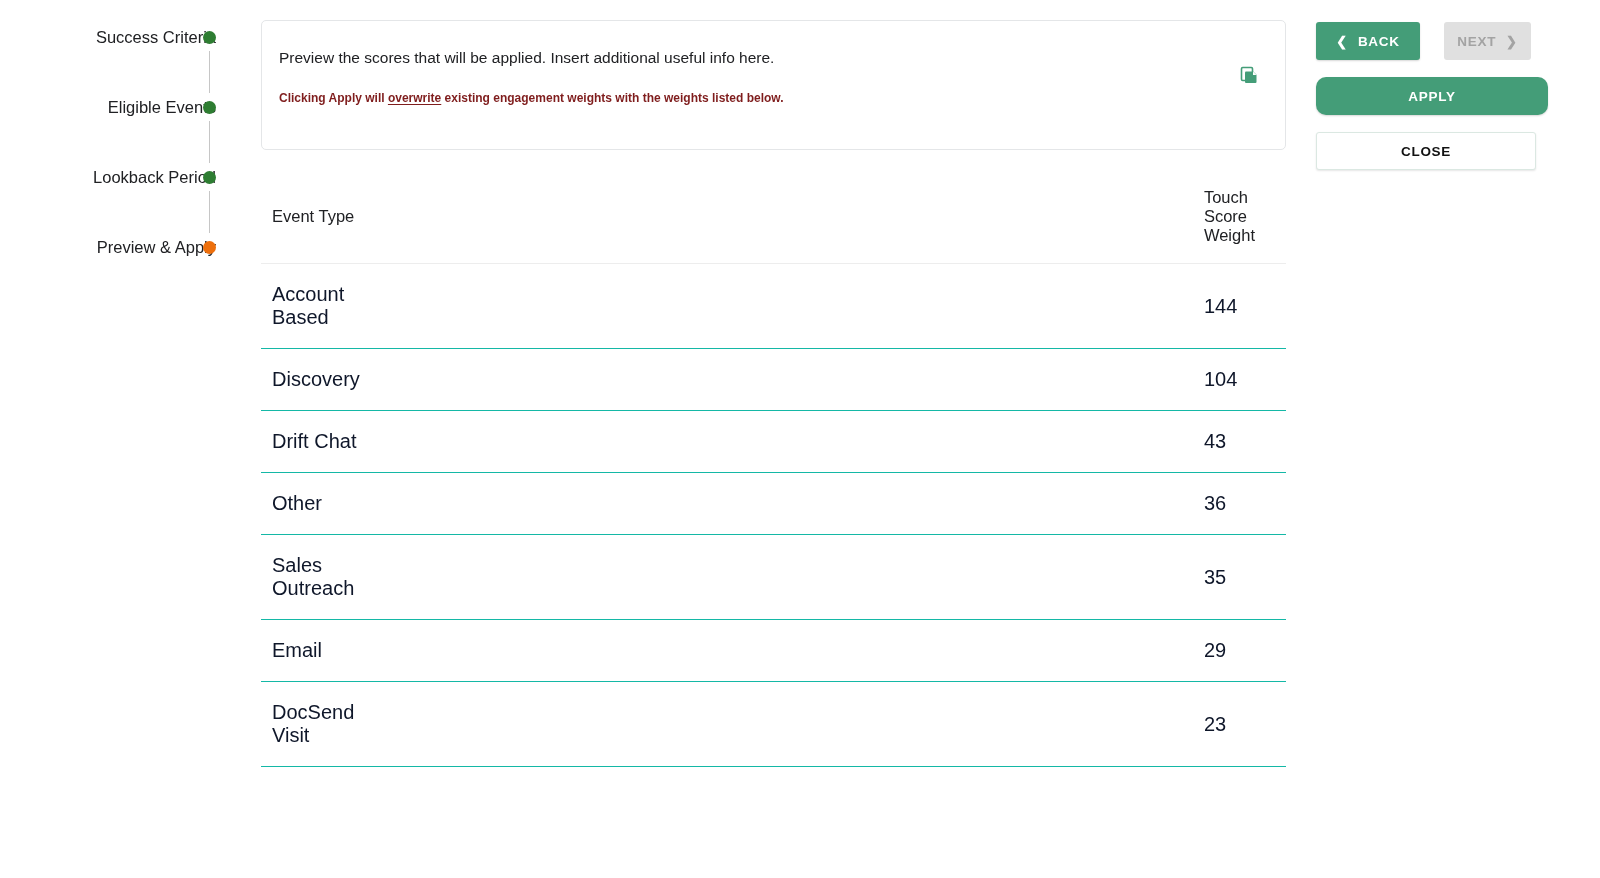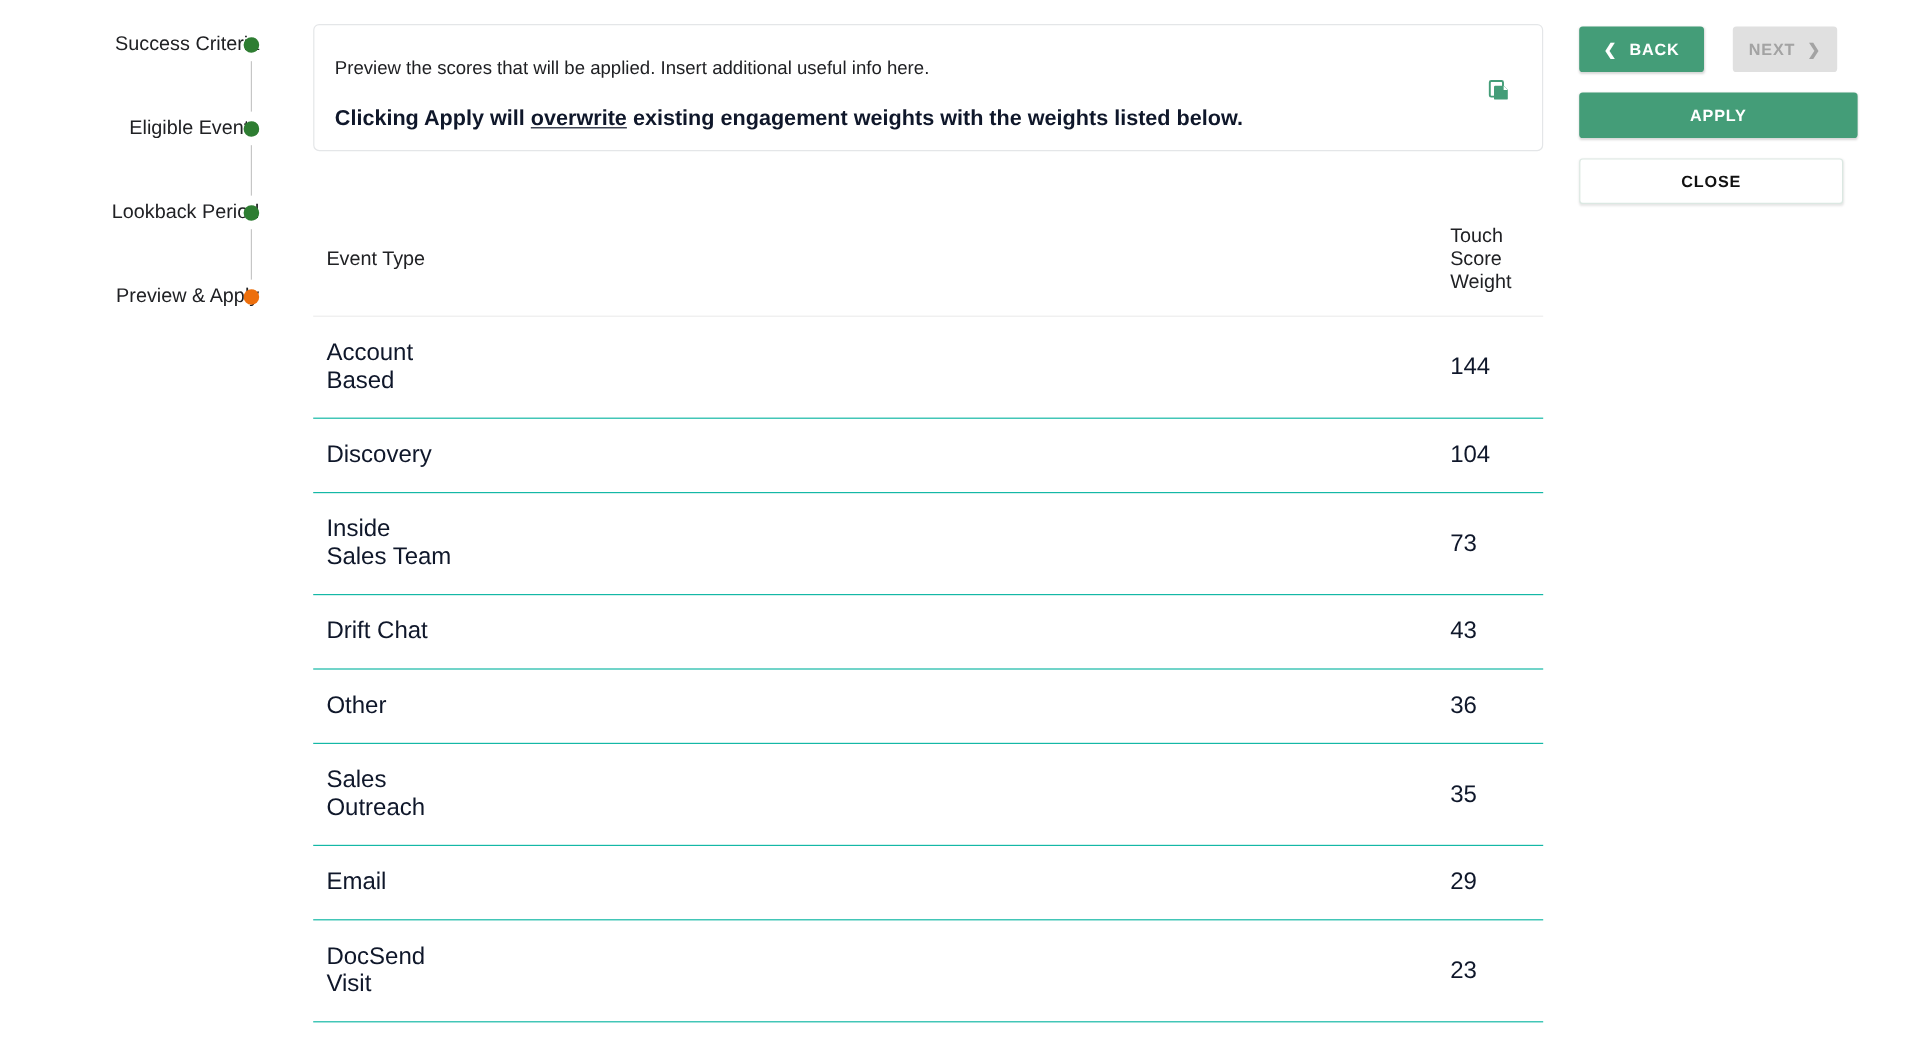--- a/index.html
+++ b/index.html
@@ -68,33 +68,33 @@
   
   .banner {
     position: absolute;
     left: 261px;
     top: 20px;
     width: 1025px;
     min-height: 102px;
     background: #ffffff;
     border: 1px solid #e4e6e8;
     border-radius: 5px;
-    padding: 26px 30px 16px 17px;
+    padding: 26px 30px 40px 17px;
   }
   .banner-line1 {
     font-size: 15.5px;
     line-height: 22px;
     color: #202124;
     margin: 0 0 18px 0;
     font-weight: 400;
   }
   .banner-line2 {
-    font-size: 18px;
+    font-size: 12px;
     line-height: 22px;
-    color: #0f172a;
+    color: #7f1d1d;
     font-weight: 700;
     margin: 0;
   }
   .banner-line2 u { text-decoration: underline; text-underline-offset: 2px; }
   .copy-icon {
     position: absolute;
     right: 26px;
     top: 44px;
     width: 20px;
     height: 20px;
@@ -161,20 +161,21 @@
     background: #e0e0e0;
     color: #a3a3a3;
     box-shadow: none;
     cursor: default;
   }
   .btn-apply {
     width: 232px;
     background: #449D78;
     color: #ffffff;
     margin-top: 17px;
+    border-radius: 10px;
   }
   .btn-close {
     width: 220px;
     background: #ffffff;
     color: #111111;
     border: 1px solid #dbe8e2;
     margin-top: 17px;
     box-shadow: 0 1px 2px rgba(0,0,0,0.10);
   }
   .chev { font-size: 13px; font-weight: 700; line-height: 1; }
@@ -234,24 +235,20 @@
       <tbody id="tbody">
           <tr>
             <td>Account Based</td>
             <td class="col-weight">144</td>
           </tr>
           <tr>
             <td>Discovery</td>
             <td class="col-weight">104</td>
           </tr>
           <tr>
-            <td>Inside Sales Team</td>
-            <td class="col-weight">73</td>
-          </tr>
-          <tr>
             <td>Drift Chat</td>
             <td class="col-weight">43</td>
           </tr>
           <tr>
             <td>Other</td>
             <td class="col-weight">36</td>
           </tr>
           <tr>
             <td>Sales Outreach</td>
             <td class="col-weight">35</td>

